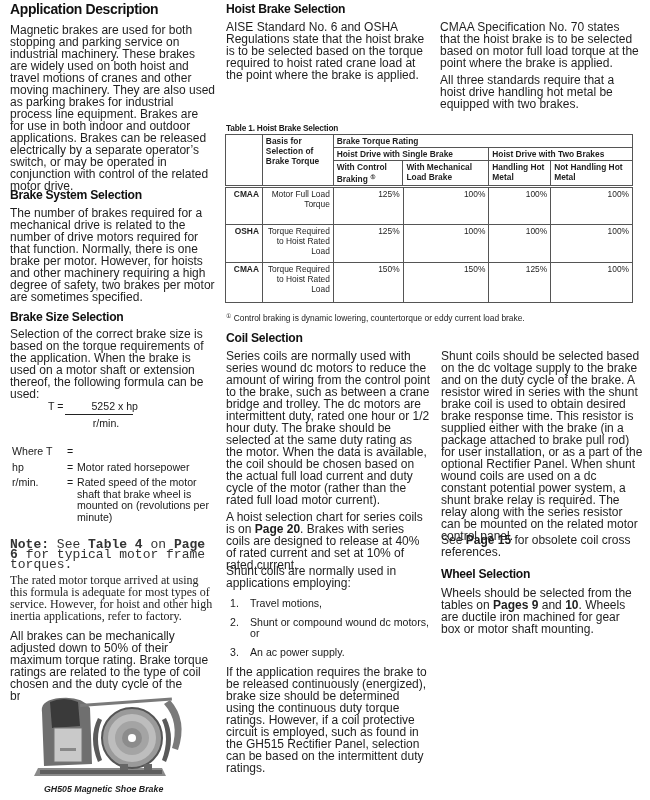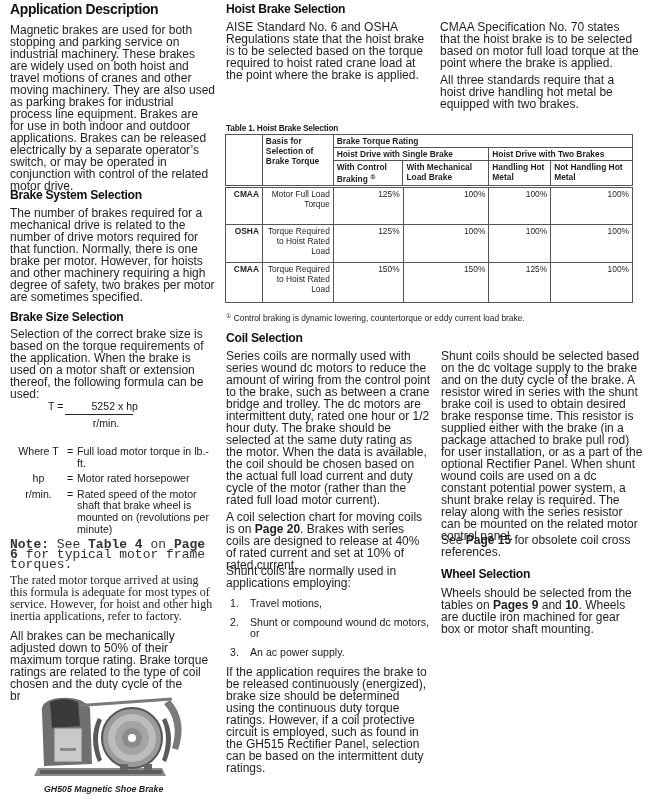--- a/index.html
+++ b/index.html
@@ -15,21 +15,21 @@
 
     
     .formula { position: absolute; left: 48px; top: 398px; width: 90px; height: 40px; font-size: 10.6px; }
     .formula .tlabel { position: absolute; left: 0; top: 2px; }
     .formula .num { position: absolute; left: 26px; top: 2px; width: 64px; text-align: right; }
     .formula .bar { position: absolute; left: 17px; top: 16px; width: 68px; height: 1px; background: #222; }
     .formula .den { position: absolute; left: 26px; top: 19px; width: 64px; text-align: center; }
 
     .defs { position: absolute; left: 12px; top: 446px; width: 200px; font-size: 10.6px; line-height: 11.6px; }
     .defrow { display: flex; margin-bottom: 4px; }
-    .defrow .term { width: 55px; text-align: center; padding-right: 2px; white-space: nowrap; }
+    .defrow .term { width: 55px; text-align: left; padding-right: 2px; white-space: nowrap; }
     .defrow .eq { width: 10px; }
     .defrow .desc { flex: 1; }
 
     .note { font-size: 13px; line-height: 10px; color: #333; font-family: Liberation Mono, monospace; }
 
     
     .tbl-title { position: absolute; left: 226px; top: 123px; font-size: 9px; font-weight: bold; letter-spacing: -0.2px; transform: scaleX(0.92); transform-origin: left; white-space: nowrap; }
     table.hb { position: absolute; left: 225px; border-collapse: collapse; font-size: 8.4px; line-height: 10px; color: #1e1e1e; }
     table.hb td { border: 1px solid #555; vertical-align: top; padding: 1px 3px 1px 3px; }
     #thead { top: 134px; width: 408px; height: 48px; }
@@ -71,21 +71,20 @@
   <span class="tlabel">T =</span>
   <span class="num">5252 x hp</span>
   <span class="bar"></span>
   <span class="den">r/min.</span>
 </div>
 
 <div class="defs">
   <div class="defrow">
     <span class="term">Where T</span>
     <span class="eq">=</span>
-    <span class="desc">Full load motor torque in lb.-ft.</span>
   </div>
   <div class="defrow">
     <span class="term">hp</span>
     <span class="eq">=</span>
     <span class="desc">Motor rated horsepower</span>
   </div>
   <div class="defrow">
     <span class="term">r/min.</span>
     <span class="eq">=</span>
     <span class="desc">Rated speed of the motor shaft that brake wheel is mounted on (revolutions per minute)</span>
@@ -191,21 +190,21 @@
 
 <div class="fn">
   <sup class="circ">①</sup>
   <span>Control braking is dynamic lowering, countertorque or eddy current load brake.</span>
 </div>
 
 <div class="abs h2" style="left:226px; top:330px;">Coil Selection</div>
 <div class="abs p" style="left:226px; top:350px; width:205px;">Series coils are normally used with series wound dc motors to reduce the amount of wiring from the control point to the brake, such as between a crane bridge and trolley. The dc motors are intermittent duty, rated one hour or 1/2 hour duty. The brake should be selected at the same duty rating as the motor. When the data is available, the coil should be chosen based on the actual full load current and duty cycle of the motor (rather than the rated full load motor current).</div>
 
 <div class="abs p" style="left:226px; top:511px; width:205px;">
-  <span>A coil selection chart for moving coils is on</span>
+  <span>A hoist selection chart for series coils is on</span>
   <b>Page 20</b><span>. Brakes with series coils are designed to release at 40% of rated current and set at 10% of rated current.</span>
 </div>
 
 <div class="abs p" style="left:226px; top:565px; width:205px;">Shunt coils are normally used in applications employing:</div>
 
 <ol class="steps abs" style="left:226px; top:598px; width:205px;">
   <li>
       <span class="n">1.</span>
       <span class="t">Travel motions,</span>
     </li>

